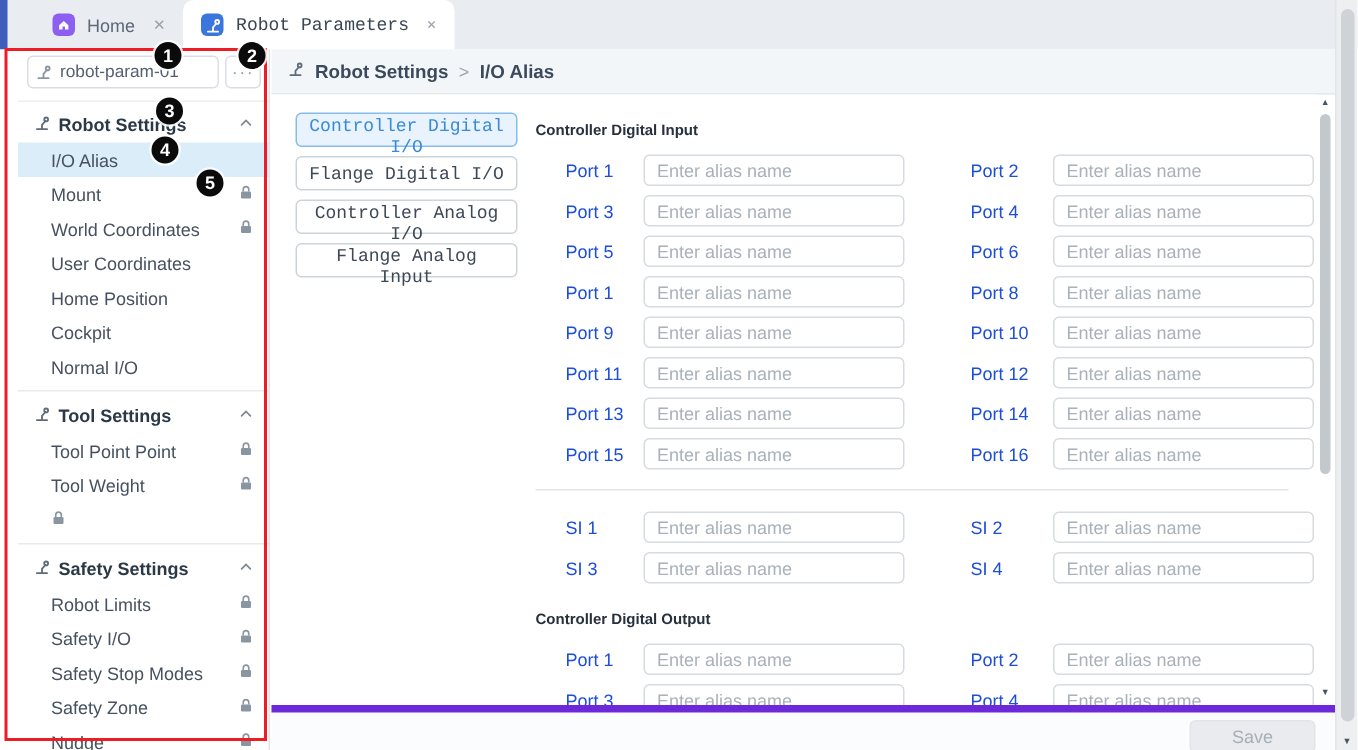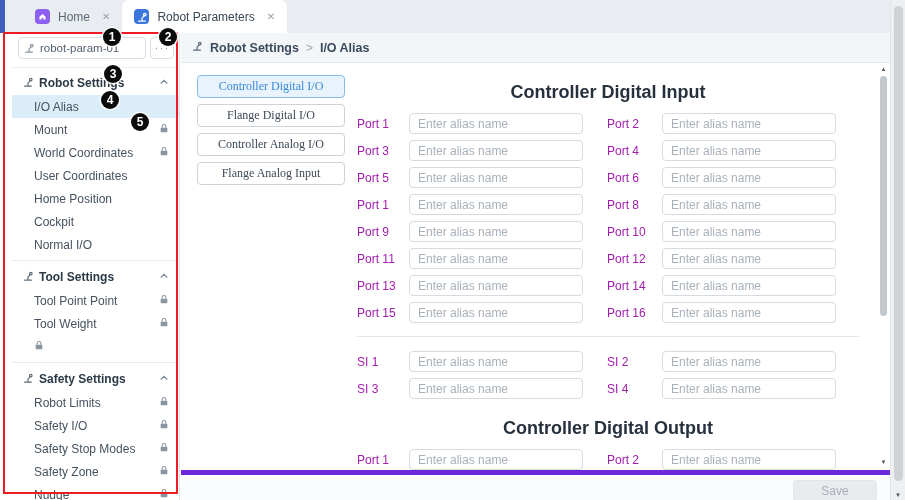--- a/index.html
+++ b/index.html
@@ -5,21 +5,21 @@
   html,body{margin:0;padding:0;}
   body{width:905px;height:500px;position:relative;overflow:hidden;
        font-family:"Liberation Sans",sans-serif;font-size:12px;background:#fff;color:#3c4854;}
   .app{position:absolute;inset:0;}
 
   
   .tabbar{position:absolute;left:0;top:0;width:905px;height:33px;background:#e9edf2;display:flex;align-items:flex-end;}
   .accent{position:absolute;left:0;top:0;width:5px;height:33px;background:#3f5dbb;}
   .tab{height:33px;display:flex;align-items:center;gap:8px;padding:0 12px;color:#5d6977;cursor:pointer;}
   .tab.first{margin-left:23px;margin-top:17px;}
-  .tab.active{background:#fff;border-radius:7px 7px 0 0;color:#3a4653;}
+  .tab.active{background:#fff;border-radius:7px 7px 0 0;color:#3a4653;font-family:Liberation Mono, monospace;}
   .tab-ic{width:15px;height:15px;border-radius:4px;display:inline-flex;align-items:center;justify-content:center;flex:0 0 auto;}
   .tab-close{color:#98a1ab;font-size:10px;margin-left:4px;}
 
   
   .sidebar{position:absolute;left:0;top:33px;width:180px;height:467px;background:#fff;border-right:1px solid #e0e4e9;box-sizing:border-box;padding-left:12px;}
   .sidebar-head{height:30px;padding:4px 5px 0 6px;display:flex;gap:4px;border-bottom:1px solid #eceef1;}
   .name-wrap{position:relative;flex:1;}
   .name-wrap .in-icon{position:absolute;left:5px;top:5px;}
   .name-input{width:100%;height:22px;box-sizing:border-box;border:1px solid #d9dee4;border-radius:4px;
               padding:0 4px 0 21px;font-family:inherit;font-size:11.5px;color:#55616e;outline:none;}
@@ -36,27 +36,27 @@
   
   .breadcrumb{position:absolute;left:181px;top:33px;width:709px;height:30px;box-sizing:border-box;background:#f3f6f9;
               border-bottom:1px solid #e4e8ec;display:flex;align-items:center;gap:7px;padding-left:10px;}
   .bc-parent,.bc-current{color:#3a4a5c;font-weight:bold;font-size:12.5px;}
   .bc-sep{color:#9aa4ae;}
 
   
   .content{position:absolute;left:181px;top:63px;width:696px;height:407px;background:#fff;overflow:hidden;}
   .io-tabs{position:absolute;left:16px;top:12px;width:148px;display:flex;flex-direction:column;gap:6px;}
   .io-btn{height:23px;box-sizing:border-box;border:1px solid #ccd3d9;border-radius:4px;background:#fff;color:#3d4956;
-          font-family:Liberation Serif, serif;font-size:12px;cursor:pointer;}
+          font-family:Liberation Mono, monospace;font-size:12px;cursor:pointer;}
   .io-btn.active{background:#e8f3fd;border-color:#85bce8;color:#3a8ad8;}
   .form{position:absolute;left:176px;top:0;width:502px;}
-  .section-title{margin:19px 0 10px;font-weight:bold;font-size:18px;color:#27313e;text-align:center;}
+  .section-title{margin:19px 0 10px;font-weight:bold;font-size:10px;color:#27313e;}
   .frow{display:flex;align-items:center;margin-bottom:6px;}
   .fcell{display:flex;align-items:center;}
-  .fcell .flabel{width:52px;color:#a21caf;}
+  .fcell .flabel{width:52px;color:#1d4ed8;margin-left:20px;}
   .fcell.right{margin-left:24px;}
   .fcell.right .flabel{width:55px;}
   .finput{width:174px;height:21px;box-sizing:border-box;border:1px solid #d6dbe0;border-radius:4px;
           padding:4px 8px;font-family:inherit;font-size:12px;color:#46525f;outline:none;}
   .finput::placeholder{color:#a9b1ba;}
   .fdivider{border-top:1px solid #e2e6ea;margin:13px 0 14px;}
 
   
   .footer{position:absolute;left:181px;top:470px;width:709px;height:30px;box-sizing:border-box;background:#fbfcfd;border-top:5px solid #6d28d9;}
   .save{position:absolute;right:13px;top:5px;width:84px;height:22px;border:1px solid #e2e5e8;border-radius:4px;

